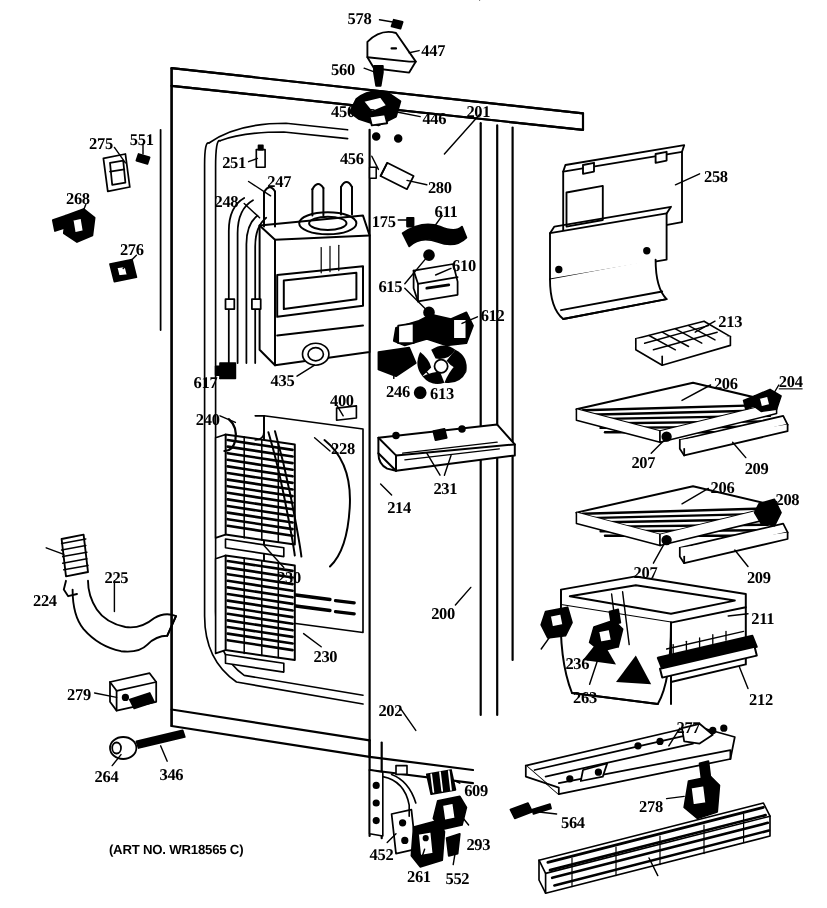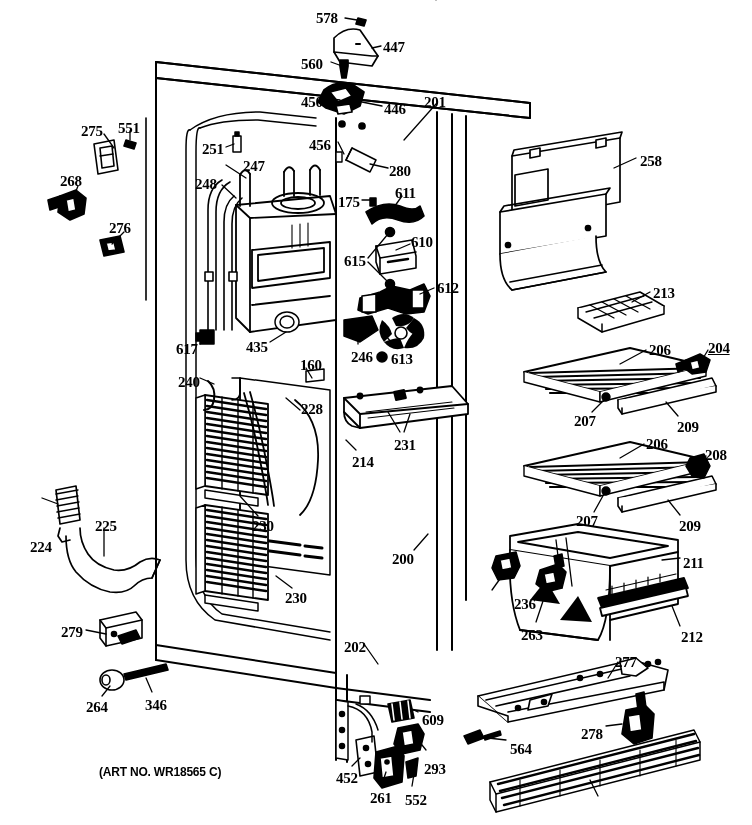--- a/index.html
+++ b/index.html
@@ -612,21 +612,21 @@
       <div class="callout" style="left: 649px; top: 343px;">206</div>
       <div class="callout" style="left: 708px; top: 341px; text-decoration: underline;">204</div>
       <div class="callout" style="left: 574px; top: 414px;">207</div>
       <div class="callout" style="left: 677px; top: 420px;">209</div>
       <div class="callout" style="left: 646px; top: 437px;">206</div>
       <div class="callout" style="left: 705px; top: 448px;">208</div>
       <div class="callout" style="left: 576px; top: 514px;">207</div>
       <div class="callout" style="left: 679px; top: 519px;">209</div>
       <div class="callout" style="left: 176px; top: 342px;">617</div>
       <div class="callout" style="left: 246px; top: 340px;">435</div>
-      <div class="callout" style="left: 300px; top: 358px;">160</div>
+      <div class="callout" style="left: 300px; top: 358px;">400</div>
       <div class="callout" style="left: 178px; top: 375px;">240</div>
       <div class="callout" style="left: 301px; top: 402px;">228</div>
       <div class="callout" style="left: 394px; top: 438px;">231</div>
       <div class="callout" style="left: 352px; top: 455px;">214</div>
       <div class="callout" style="left: 252px; top: 519px;">230</div>
       <div class="callout" style="left: 285px; top: 591px;">230</div>
       <div class="callout" style="left: 392px; top: 552px;">200</div>
       <div class="callout" style="left: 30px; top: 494px; margin-top: 46px;">224</div>
       <div class="callout" style="left: 95px; top: 519px;">225</div>
       <div class="callout" style="left: 61px; top: 625px;">279</div>

